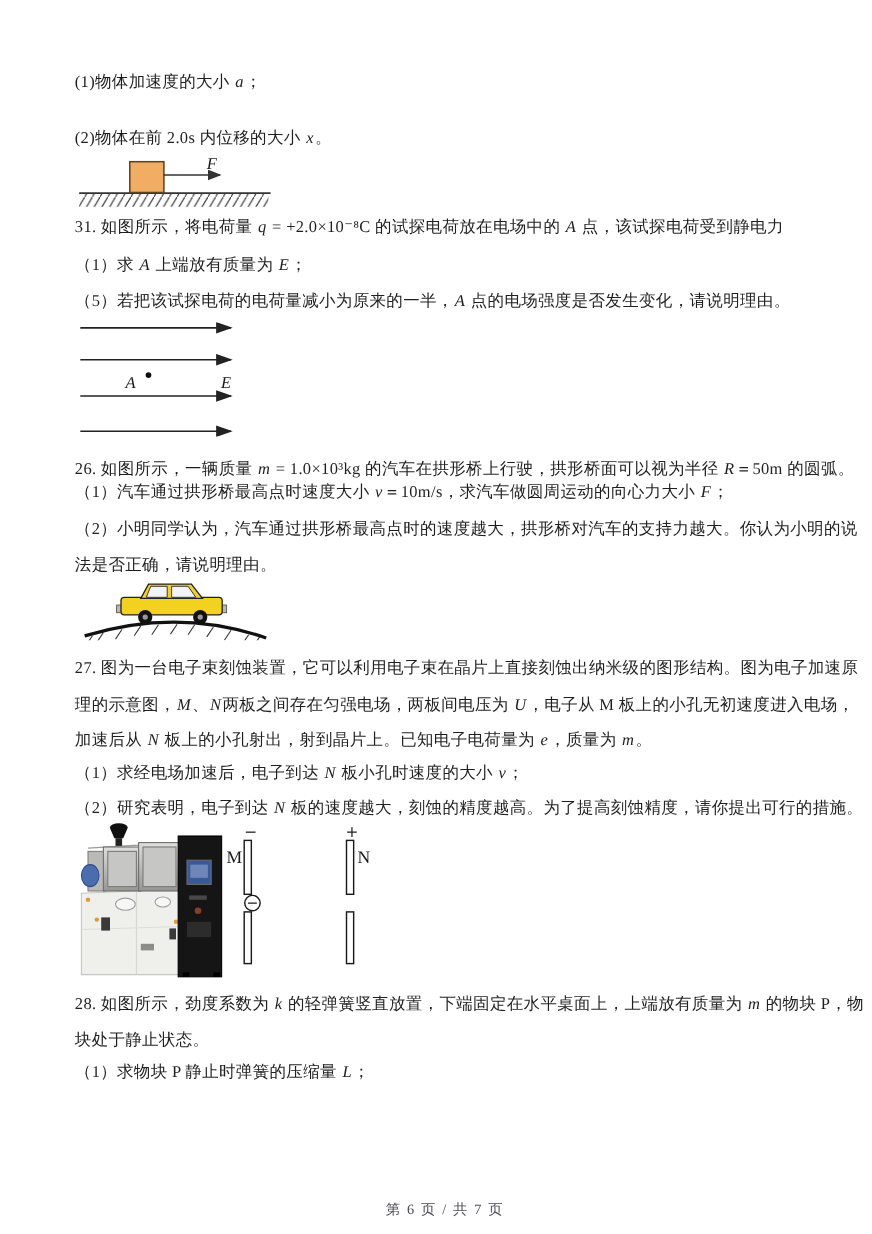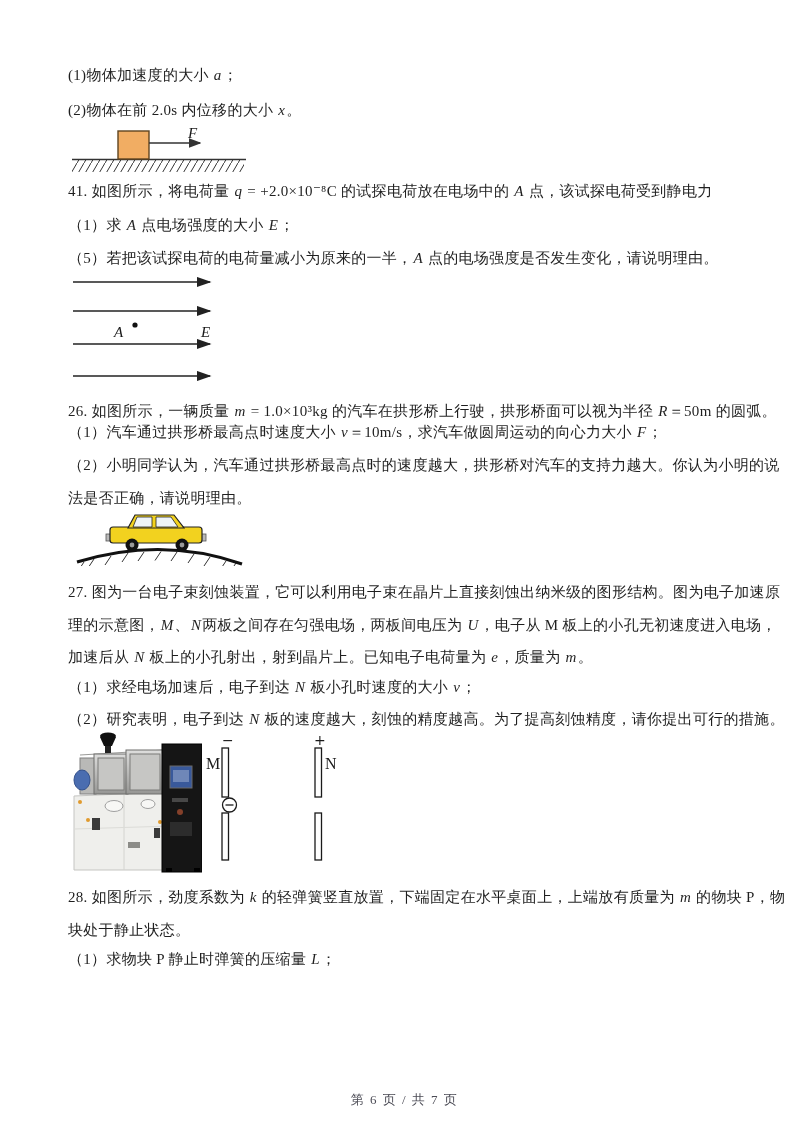--- a/index.html
+++ b/index.html
@@ -16,21 +16,21 @@
   }
   p.ln {
     font-size:15px;
     line-height:21px;
     white-space:nowrap;
     letter-spacing:0.3px;
   }
   .var { font-style:italic; font-family:"Liberation Serif","DejaVu Serif",serif; padding:0 1px; }
   
   #l1 { margin-top:65px; }
-  #l2 { margin-top:14px; }
+  #l2 { margin-top:30px; }
   #fig-block { margin-top:6px; height:46px; margin-left:2px; }
   #l3 { margin-top:8px; }
   #l4 { margin-top:25px; }
   #l5 { margin-top:13px; }
   #l6 { margin-top:12px; }
   #fig-field { margin-top:8px; height:104px; }
   #l7 { margin-top:20px; }
   #l8 { margin-top:0; }
   #l9 { margin-top:12px; }
   #l10 { margin-top:12px; }
@@ -73,22 +73,22 @@
         </pattern>
       </defs>
       <rect x="2" y="33" width="172" height="12" fill="url(#hp1)"></rect>
       <line x1="2" y1="32.5" x2="176" y2="32.5" stroke="#333" stroke-width="1.6"></line>
       <rect x="48" y="4" width="31" height="28" fill="#f1ad63" stroke="#5f4420" stroke-width="1.4"></rect>
       <line x1="79" y1="16" x2="130" y2="16" stroke="#333" stroke-width="1.4" marker-end="url(#ar1)"></line>
       <text x="118" y="11" class="svg-var">F</text>
     </svg>
   </div>
 
-  <p class="ln" id="l3"><span>41. 如图所示，将电荷量 </span><span class="var">q</span><span> = +2.0×10⁻⁸C 的试探电荷放在电场中的 </span><span class="var">A</span><span> 点，该试探电荷受到静电力</span></p>
-  <p class="ln" id="l5"><span>（1）求 </span><span class="var">A</span><span> 点电场强度的大小 </span><span class="var">E</span><span>；</span></p>
+  <p class="ln" id="l3"><span>31. 如图所示，将电荷量 </span><span class="var">q</span><span> = +2.0×10⁻⁸C 的试探电荷放在电场中的 </span><span class="var">A</span><span> 点，该试探电荷受到静电力</span></p>
+  <p class="ln" id="l5"><span>（1）求 </span><span class="var">A</span><span> 上端放有质量为 </span><span class="var">E</span><span>；</span></p>
   <p class="ln" id="l6"><span>（5）若把该试探电荷的电荷量减小为原来的一半，</span><span class="var">A</span><span> 点的电场强度是否发生变化，请说明理由。</span></p>
 
   <div class="fig" id="fig-field">
     <svg width="240" height="104" viewBox="0 0 240 104">
       <defs>
         <marker id="ar2" markerWidth="10" markerHeight="8" refX="9" refY="3.5" orient="auto">
           <path d="M0,0 L10,3.5 L0,7 z" fill="#222"></path>
         </marker>
       </defs>
       <line x1="5" y1="5" x2="142" y2="5" stroke="#222" stroke-width="1.5" marker-end="url(#ar2)"></line>

